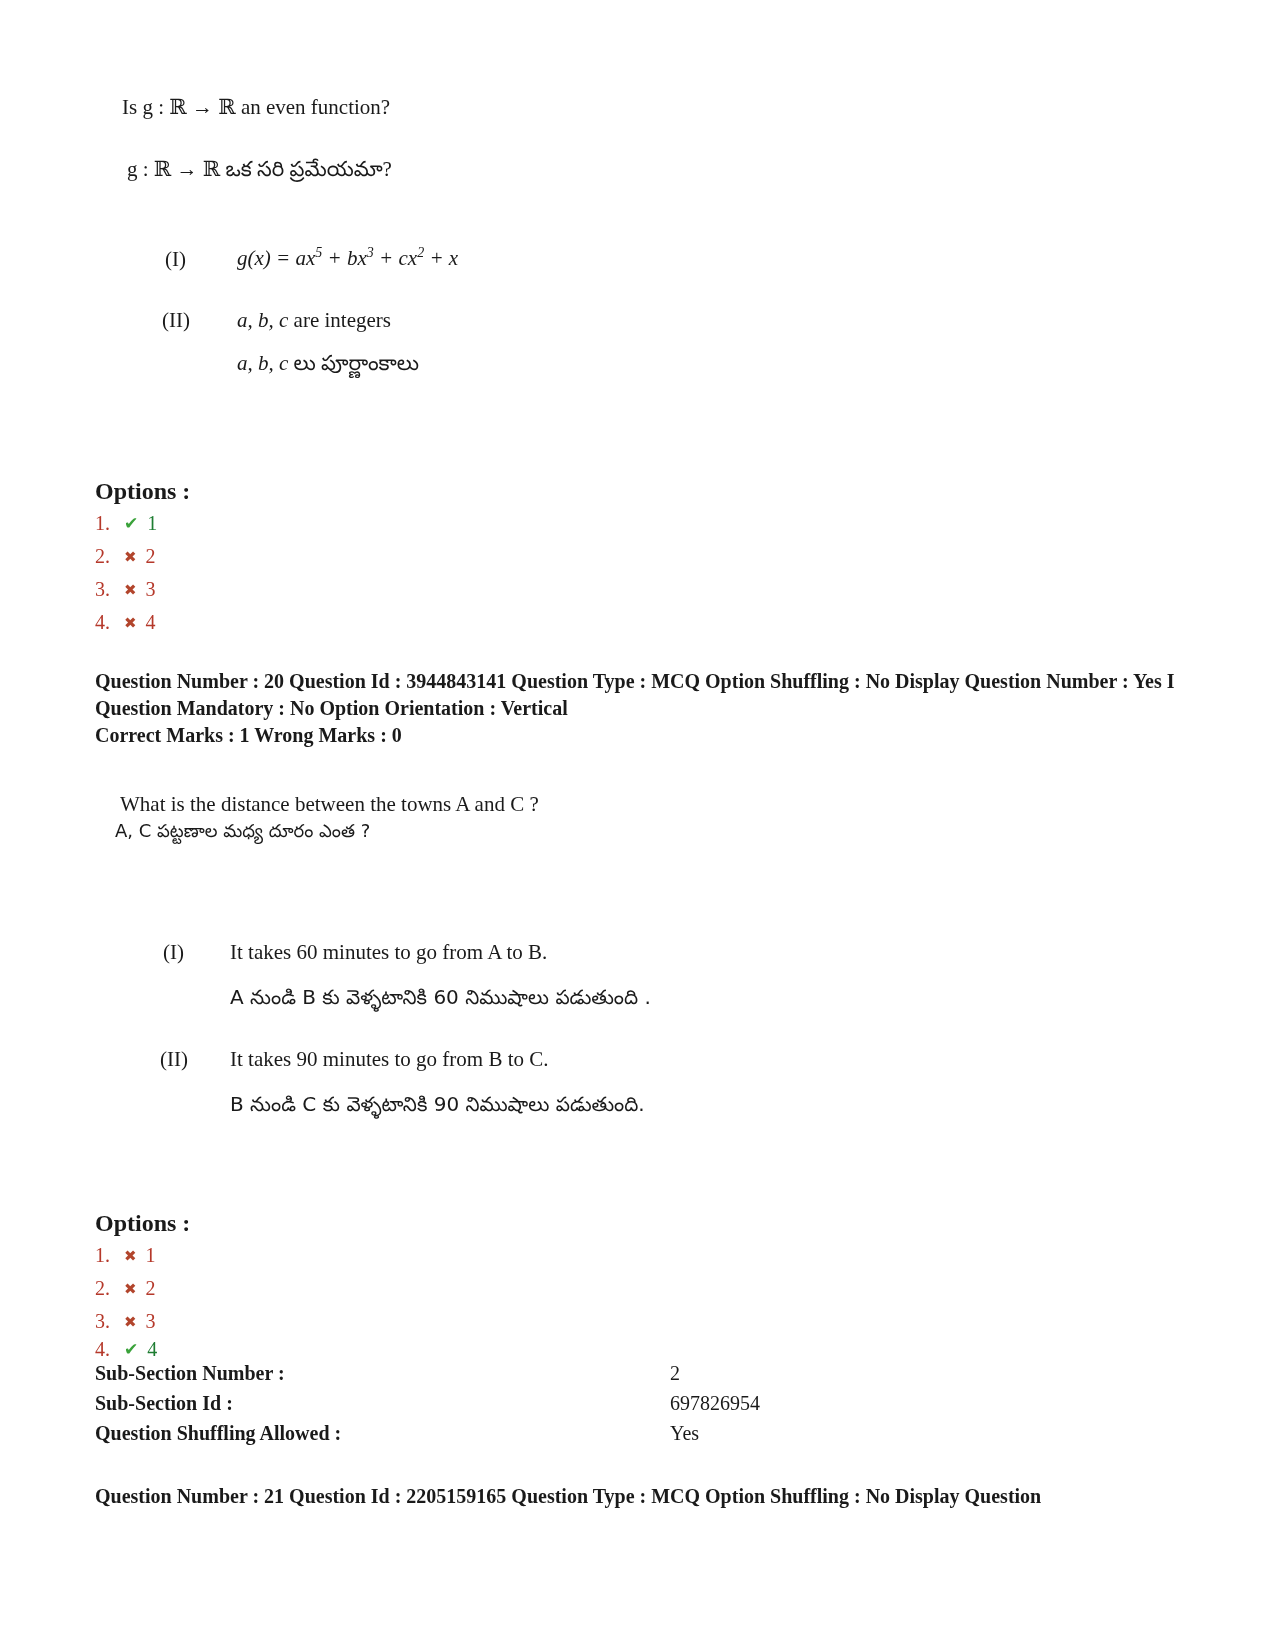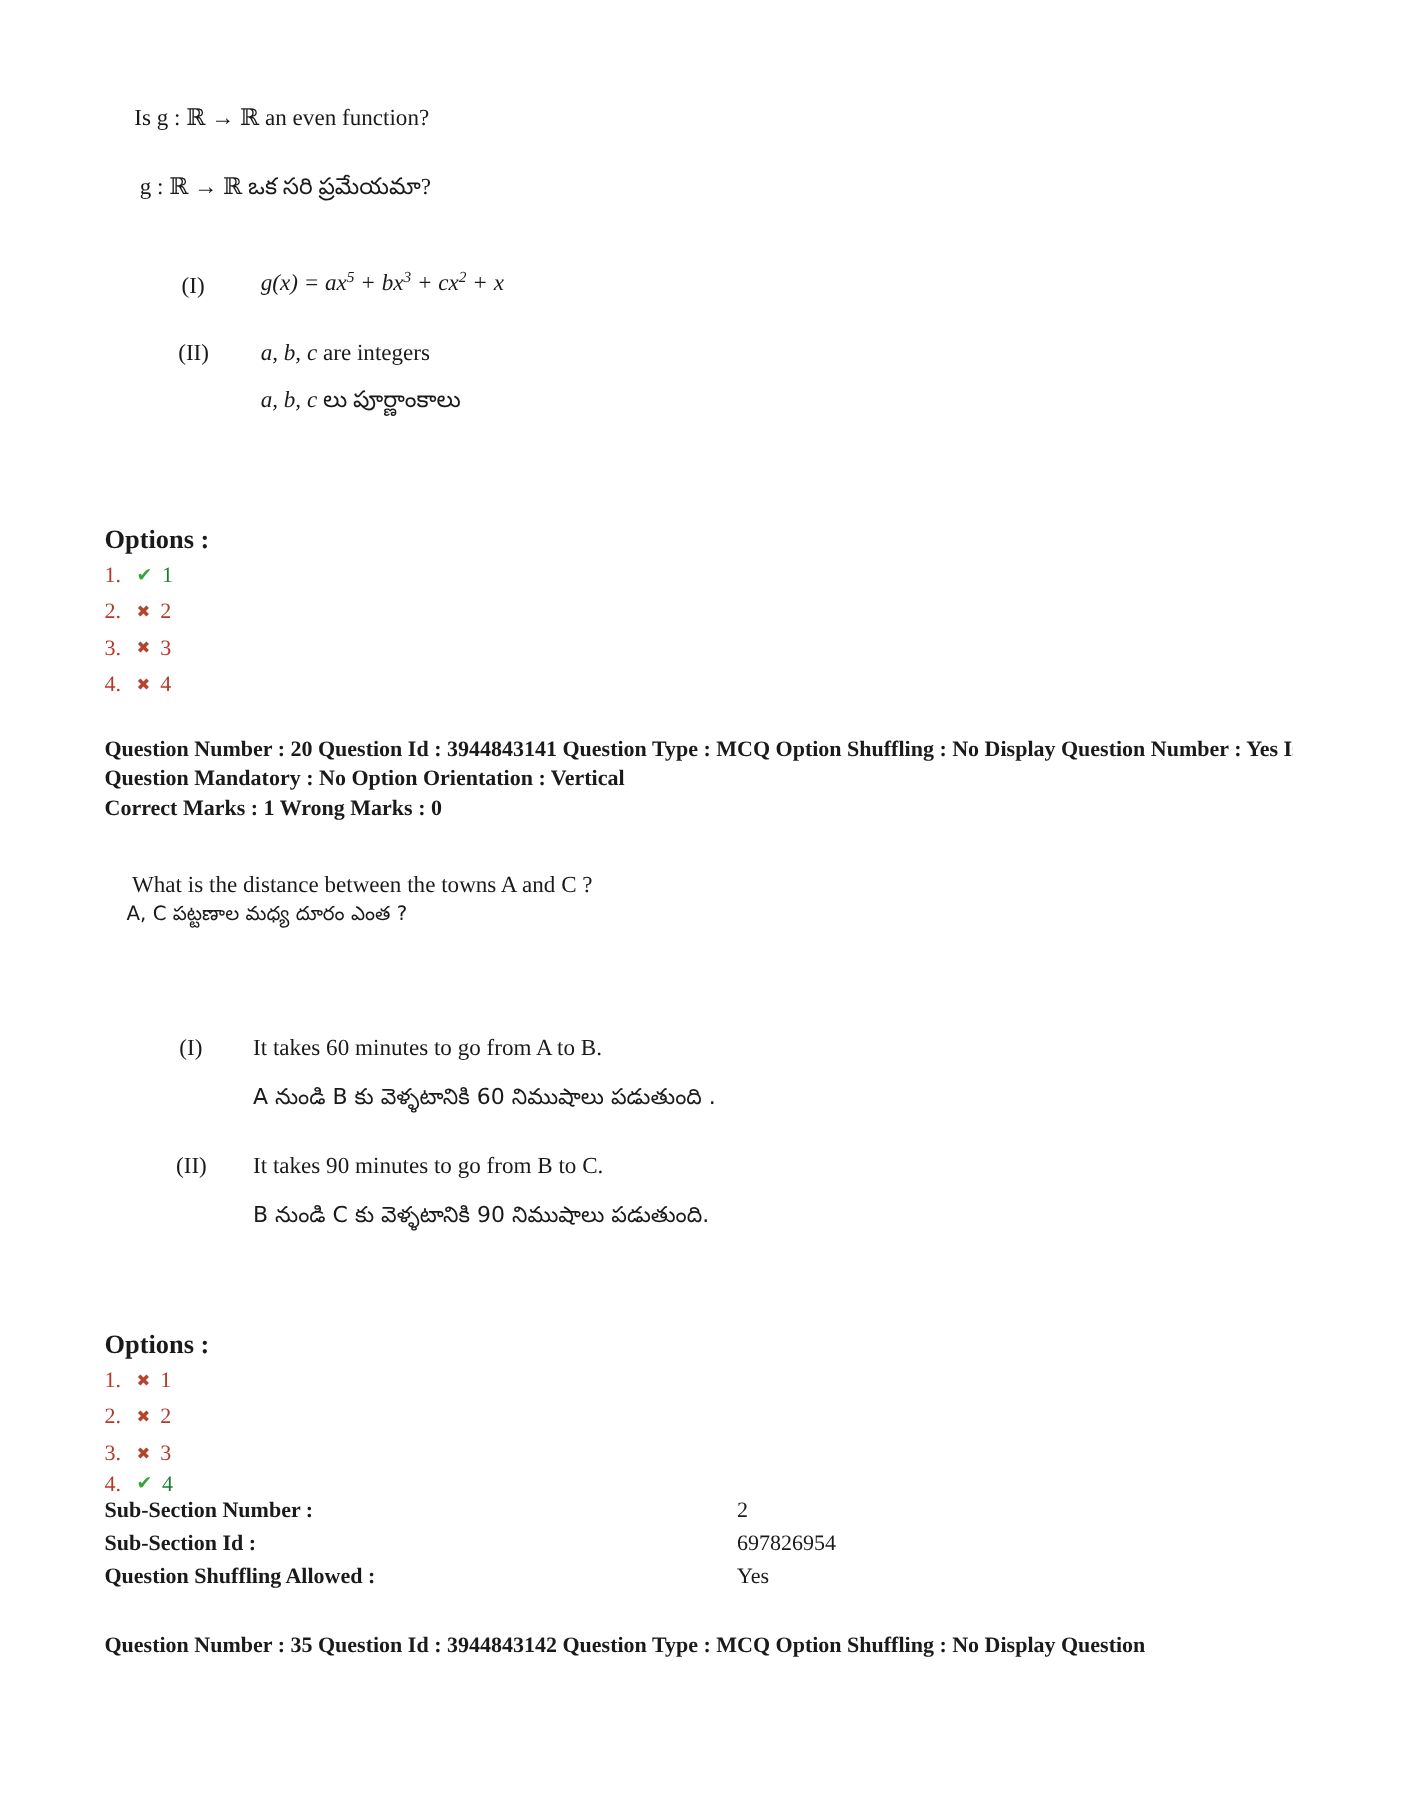--- a/index.html
+++ b/index.html
@@ -131,16 +131,16 @@
   <div class="abs subsection" style="left:95px;top:1362px;">
     <span class="lbl">Sub-Section Number :</span>
     <span class="val">2</span>
     <span class="lbl">Sub-Section Id :</span>
     <span class="val">697826954</span>
     <span class="lbl">Question Shuffling Allowed :</span>
     <span class="val">Yes</span>
   </div>
 
   <div class="abs meta" style="left:95px;top:1483px;">
-    <div>Question Number : 35 Question Id : 3944843142 Question Type : MCQ Option Shuffling : No Display Question</div>
+    <div>Question Number : 21 Question Id : 2205159165 Question Type : MCQ Option Shuffling : No Display Question</div>
   </div>
 
 </div>
 
 </body></html>

